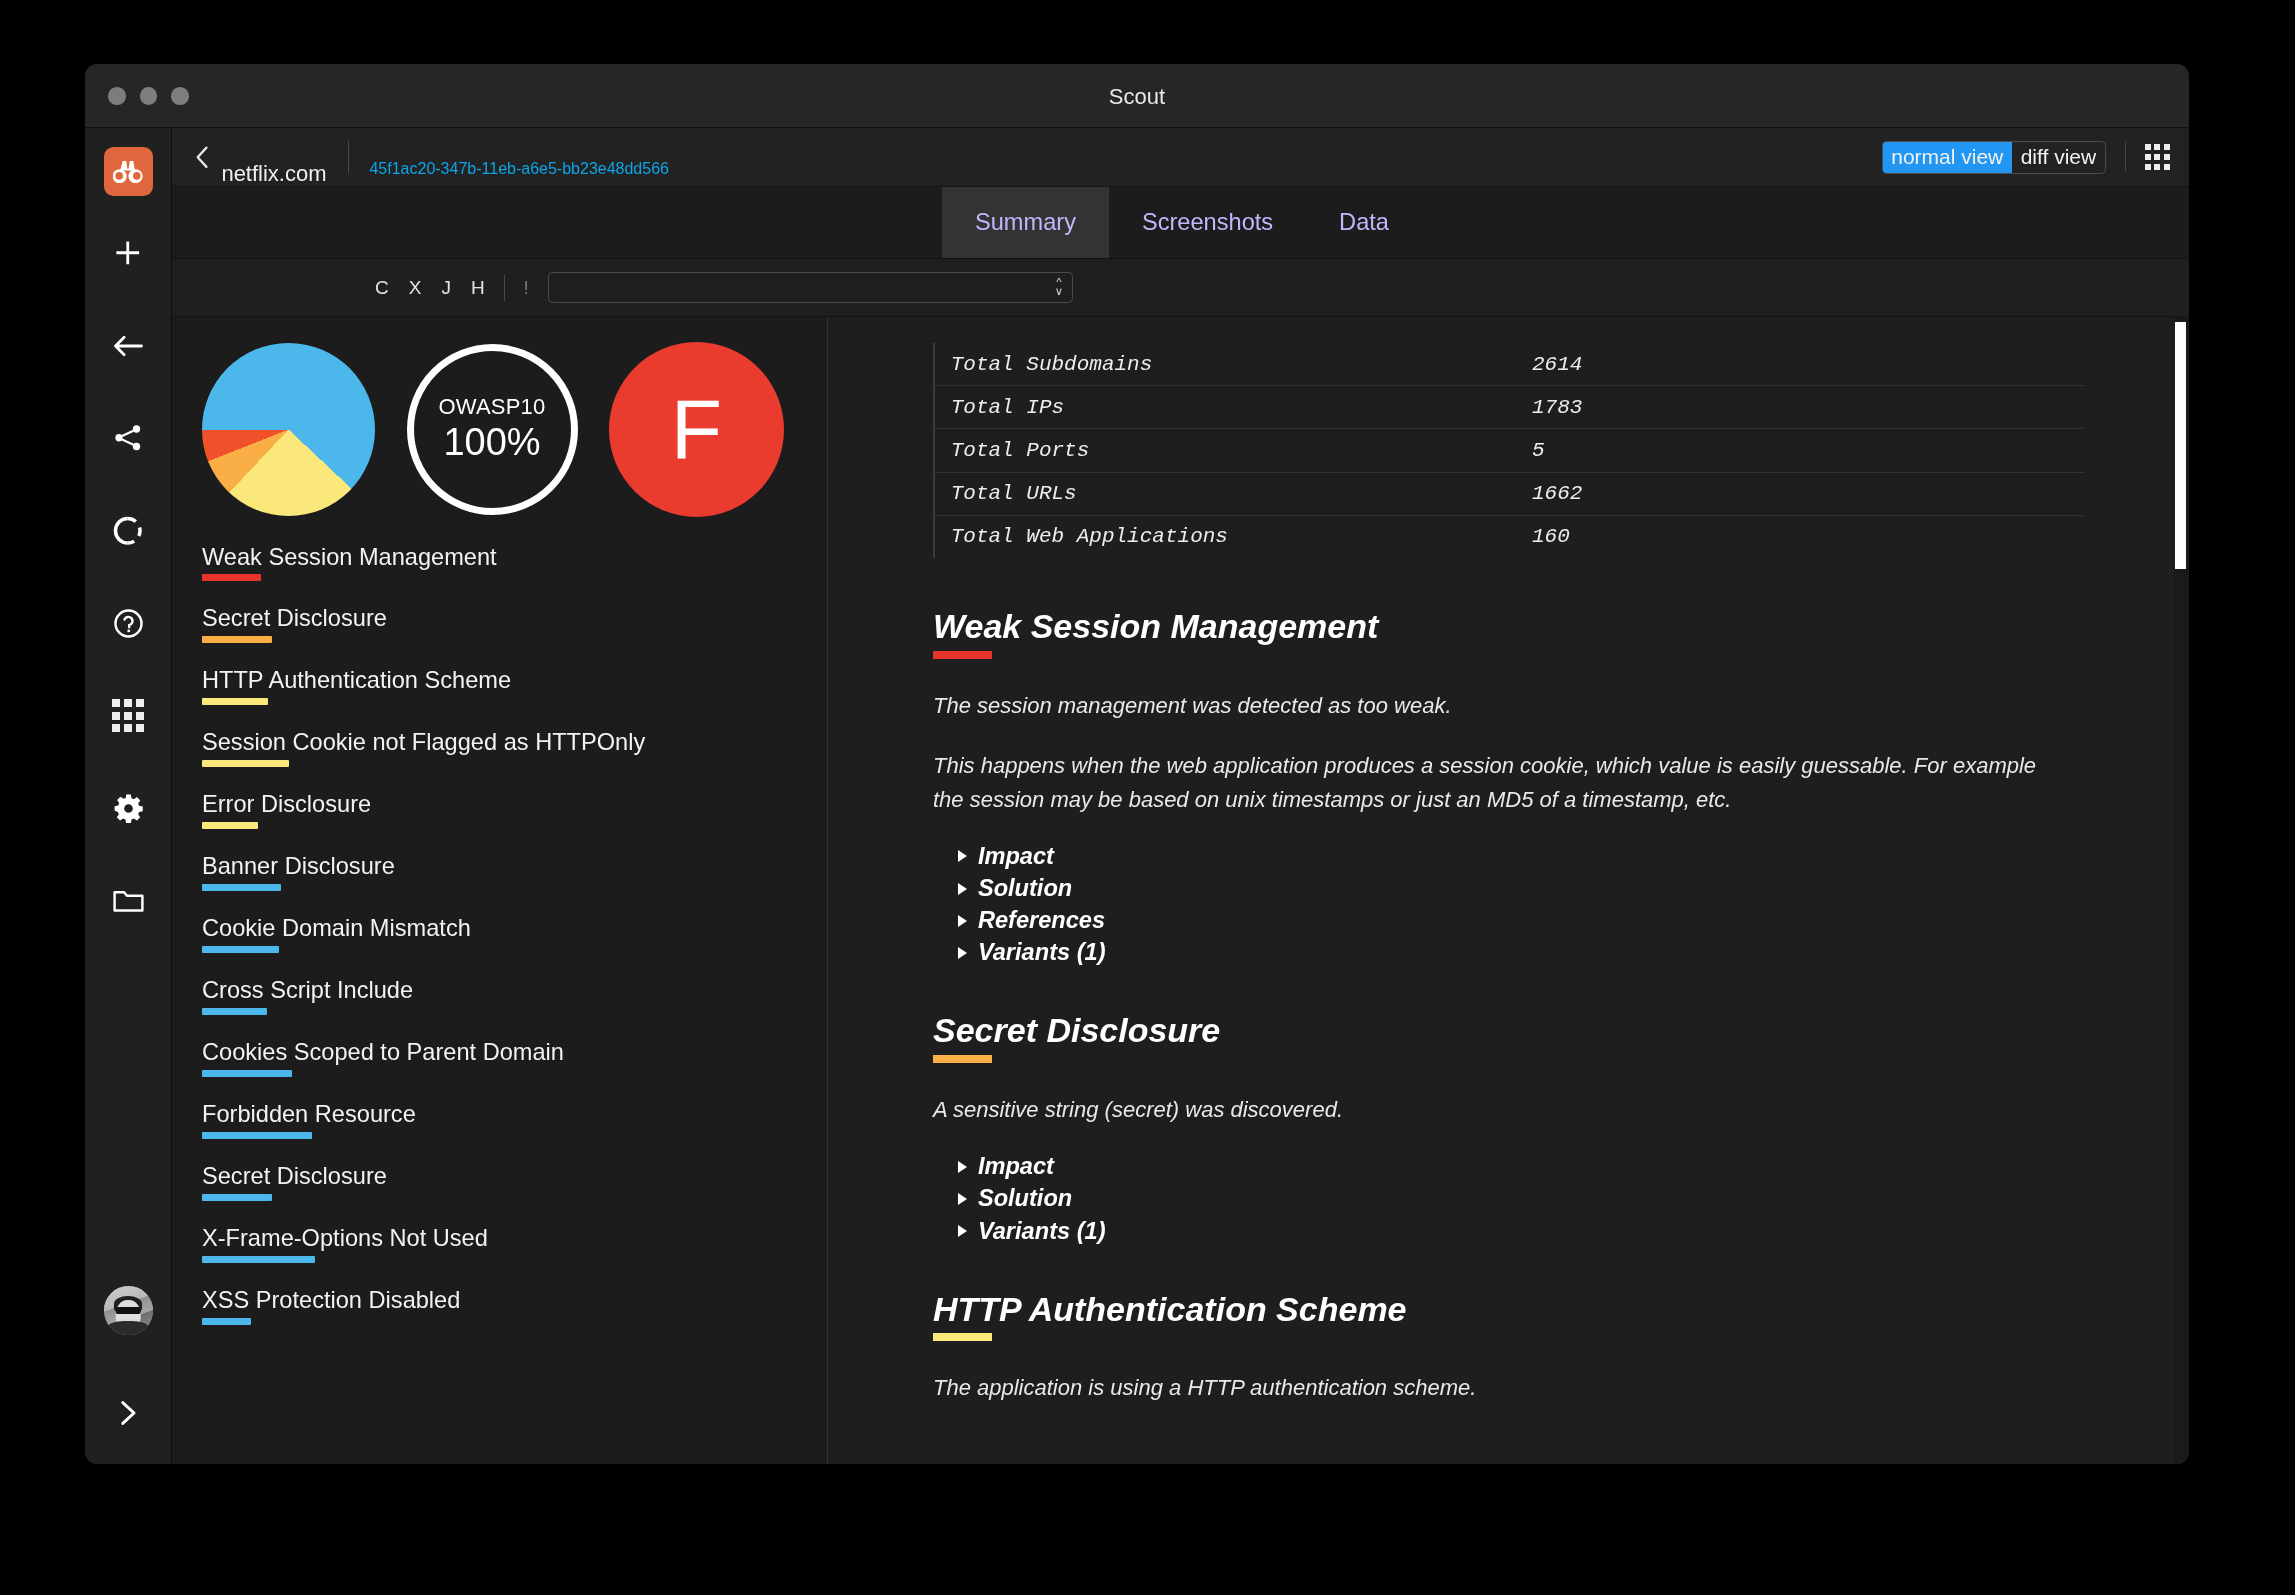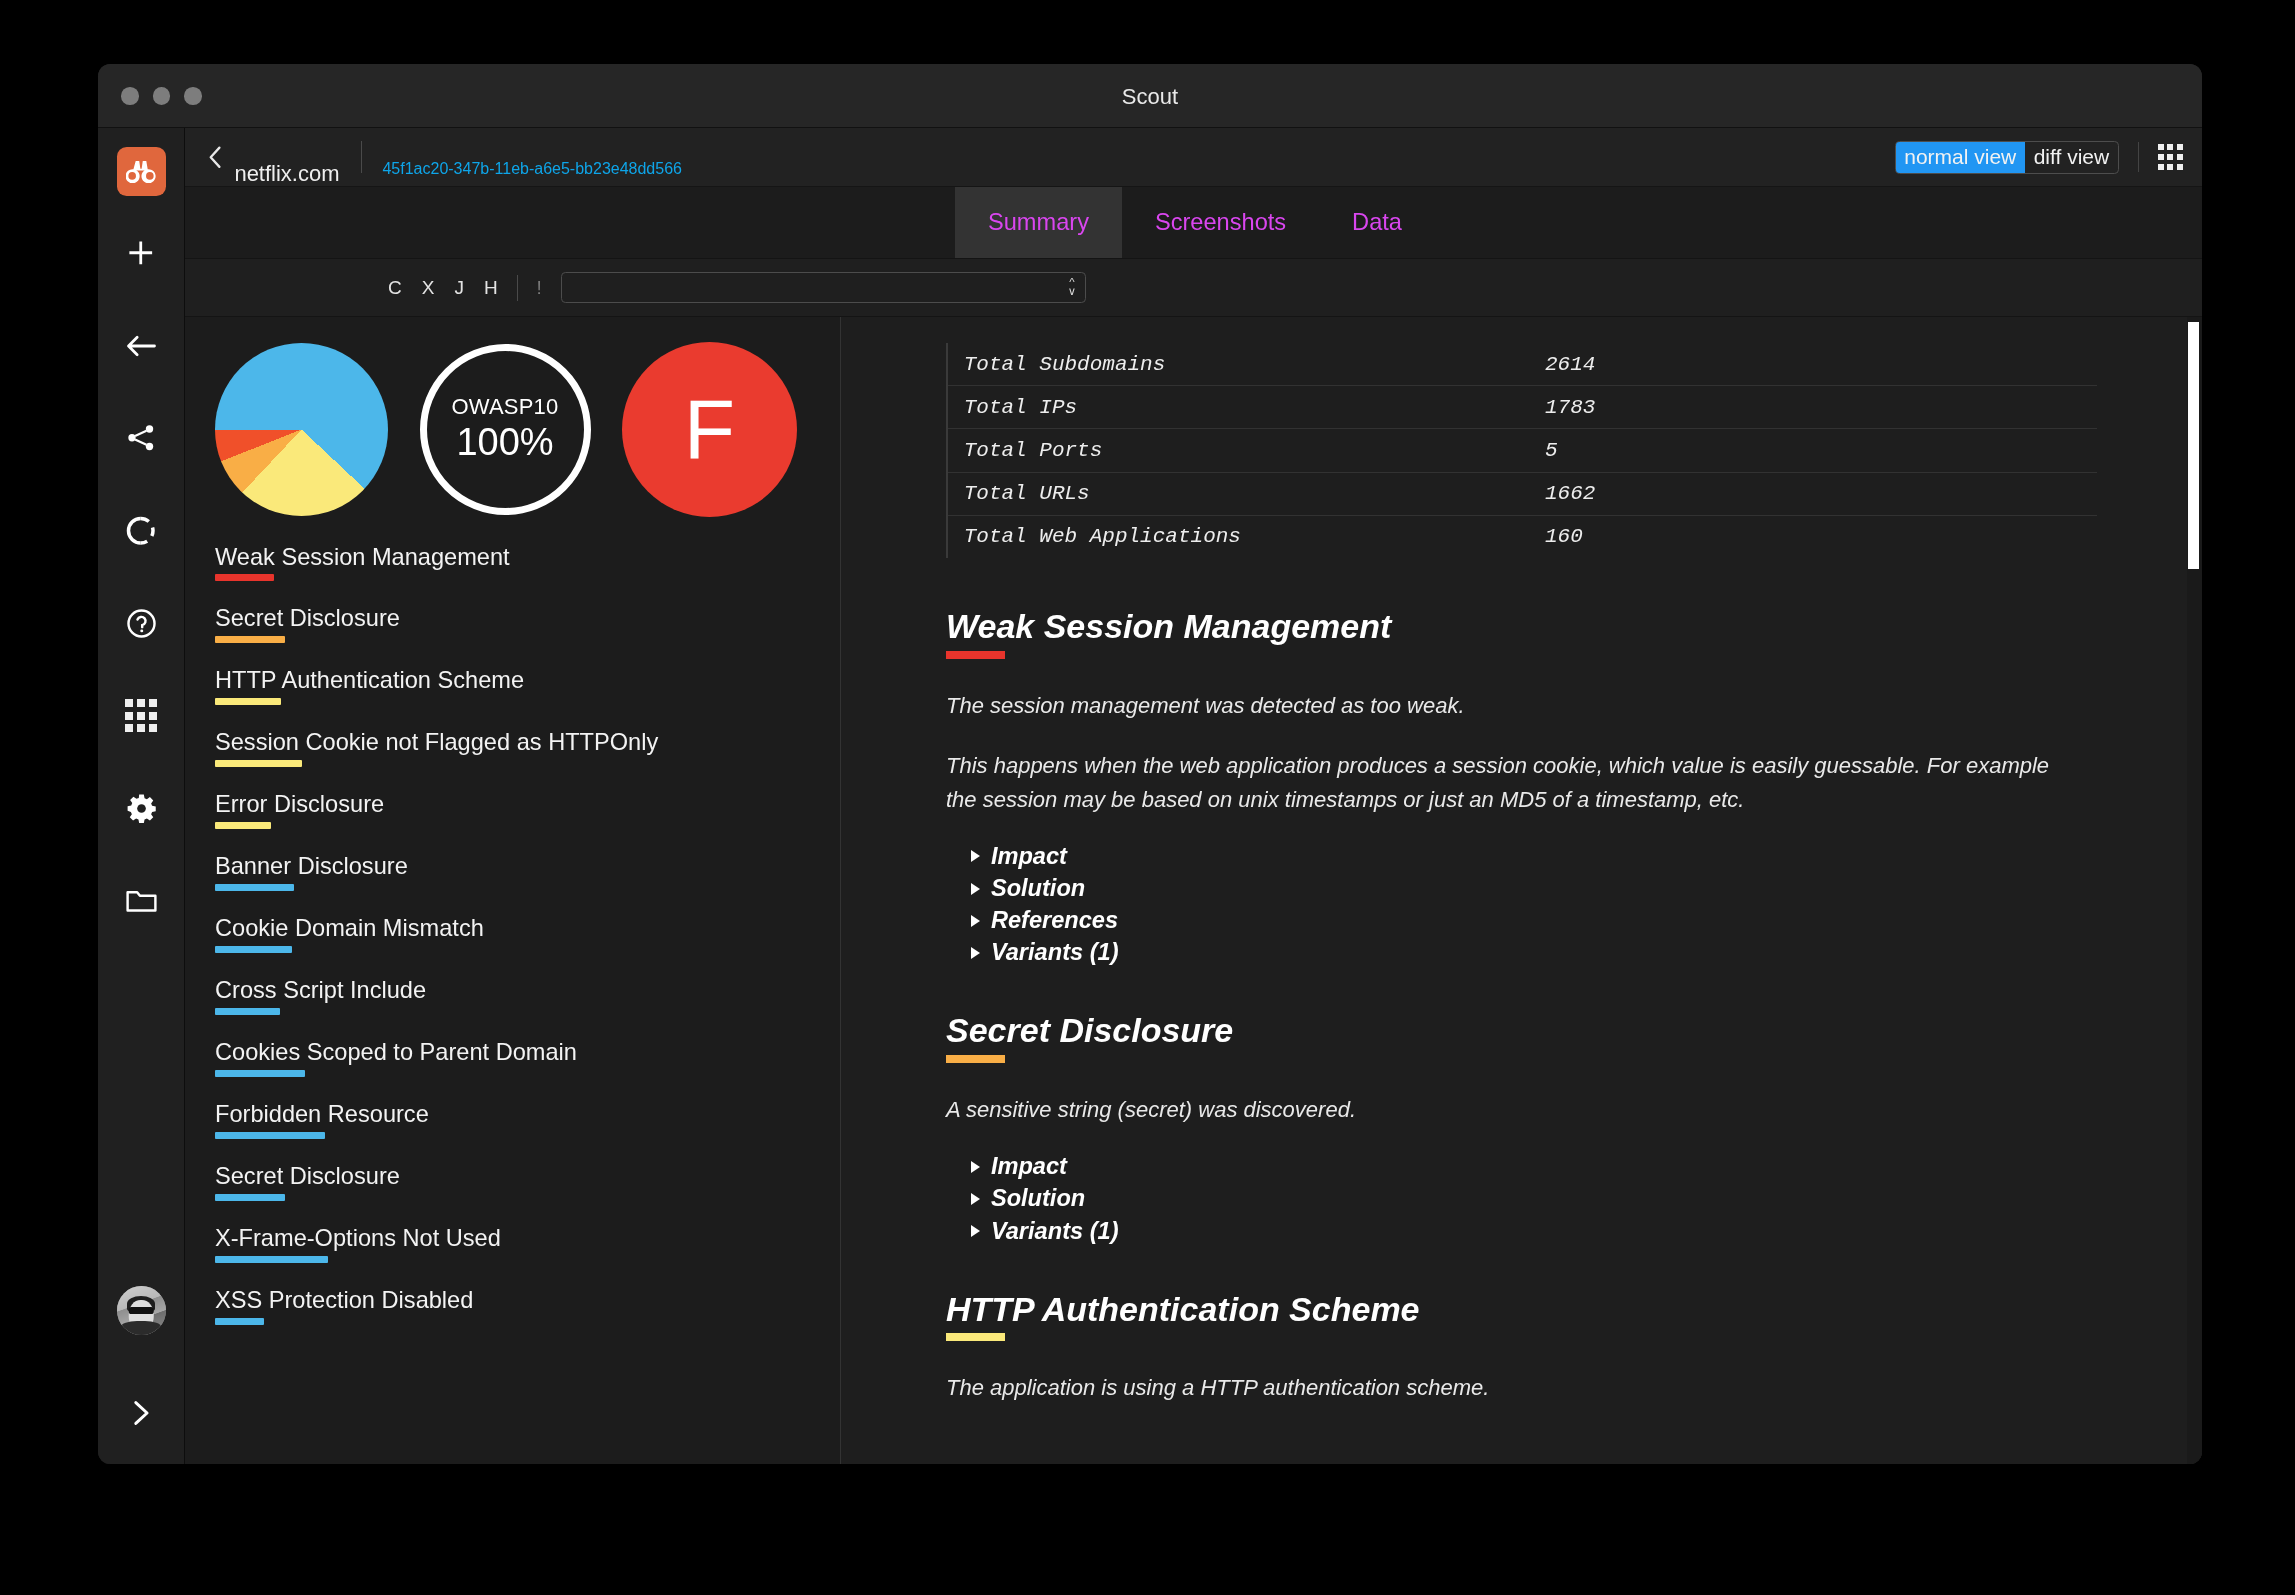--- a/index.html
+++ b/index.html
@@ -8,21 +8,21 @@
     width: 2295px;
     height: 1596px;
     background: #000;
     font-family: "Liberation Sans", sans-serif;
     overflow: hidden;
   }
 
   
   .window {
     position: absolute;
-    left: 98px;
+    left: 85px;
     top: 64px;
     width: 2104px;
     height: 1400px;
     background: #1e1e1e;
     border-radius: 12.2px;
     overflow: hidden;
     display: flex;
     flex-direction: column;
   }
 
@@ -178,21 +178,21 @@
     flex: 0 0 72px;
     background: #1c1c1c;
     display: flex;
     align-items: stretch;
     padding-left: 770px;
     border-bottom: 0.9px solid #141414;
   }
   .tab {
     display: flex; align-items: center;
     padding: 12px 33px;
-    color: #d946ef;
+    color: #c4b5fd;
     font-size: 23.6px;
   }
   .tab.active { background: #333333; }
 
   
   .filterbar {
     height: 58px;
     flex: 0 0 58px;
     background: #1f1f1f;
     display: flex;

